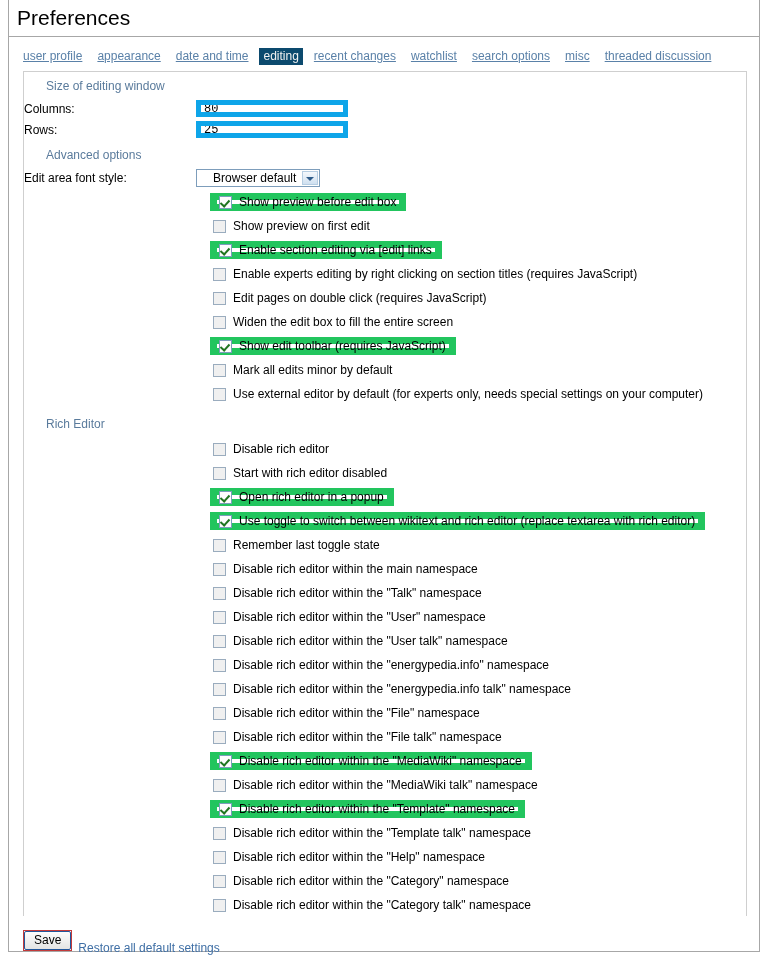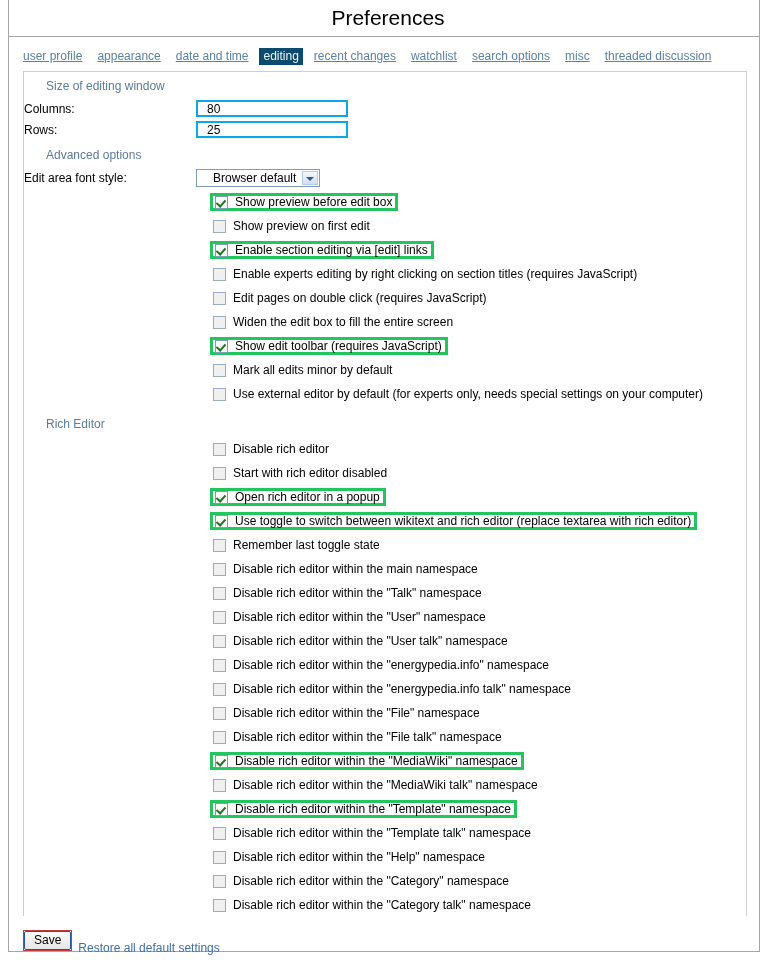--- a/index.html
+++ b/index.html
@@ -34,21 +34,20 @@
 
   #page-title {
     font-size: 21px;
     font-weight: normal;
     color: #000000;
     margin: 0;
     padding: 6px 0 6px 8px;
     border-bottom: 1px solid #a7a7a7;
     letter-spacing: 0px;
     font-family: "Liberation Sans", sans-serif;
-    text-align: center;
   }
 
   
   #pref-tabs {
     padding: 11px 0 0 10px;
     white-space: nowrap;
     line-height: 14px;
   }
   .pref-tab {
     display: inline-block;
@@ -93,25 +92,25 @@
     width: 172px;
     text-align: left;
     padding-right: 5px;
     font-size: 12px;
     color: #000;
     box-sizing: border-box;
   }
   .txtbox {
     width: 152px;
     height: 17px;
-    border: 2px solid #0ea5e9;
+    border: 5px solid #0ea5e9;
     background: #ffffff;
-    font-family: Liberation Sans, sans-serif;
-    font-size: 12px;
-    padding: 0 9px;
+    font-family: Liberation Mono, monospace;
+    font-size: 12px;
+    padding: 0 3px;
     color: #000;
     box-sizing: border-box;
     outline: none;
   }
 
   
   .xp-select {
     position: relative;
     width: 124px;
     height: 18px;
@@ -156,21 +155,21 @@
     align-items: center;
     margin-left: 186px;
     height: 18px;
     margin-top: 6px;
     width: fit-content;
     padding: 1px 3px 1px 2px;
     box-sizing: border-box;
     border: 1px solid transparent;
   }
   .cb-row.hl {
-    border: 3px solid #22c55e;
+    border: 7px solid #22c55e;
   }
   .cb-label {
     font-size: 12px;
     color: #000;
     margin-left: 7px;
     white-space: nowrap;
   }
 
   
   .xp-cb {

